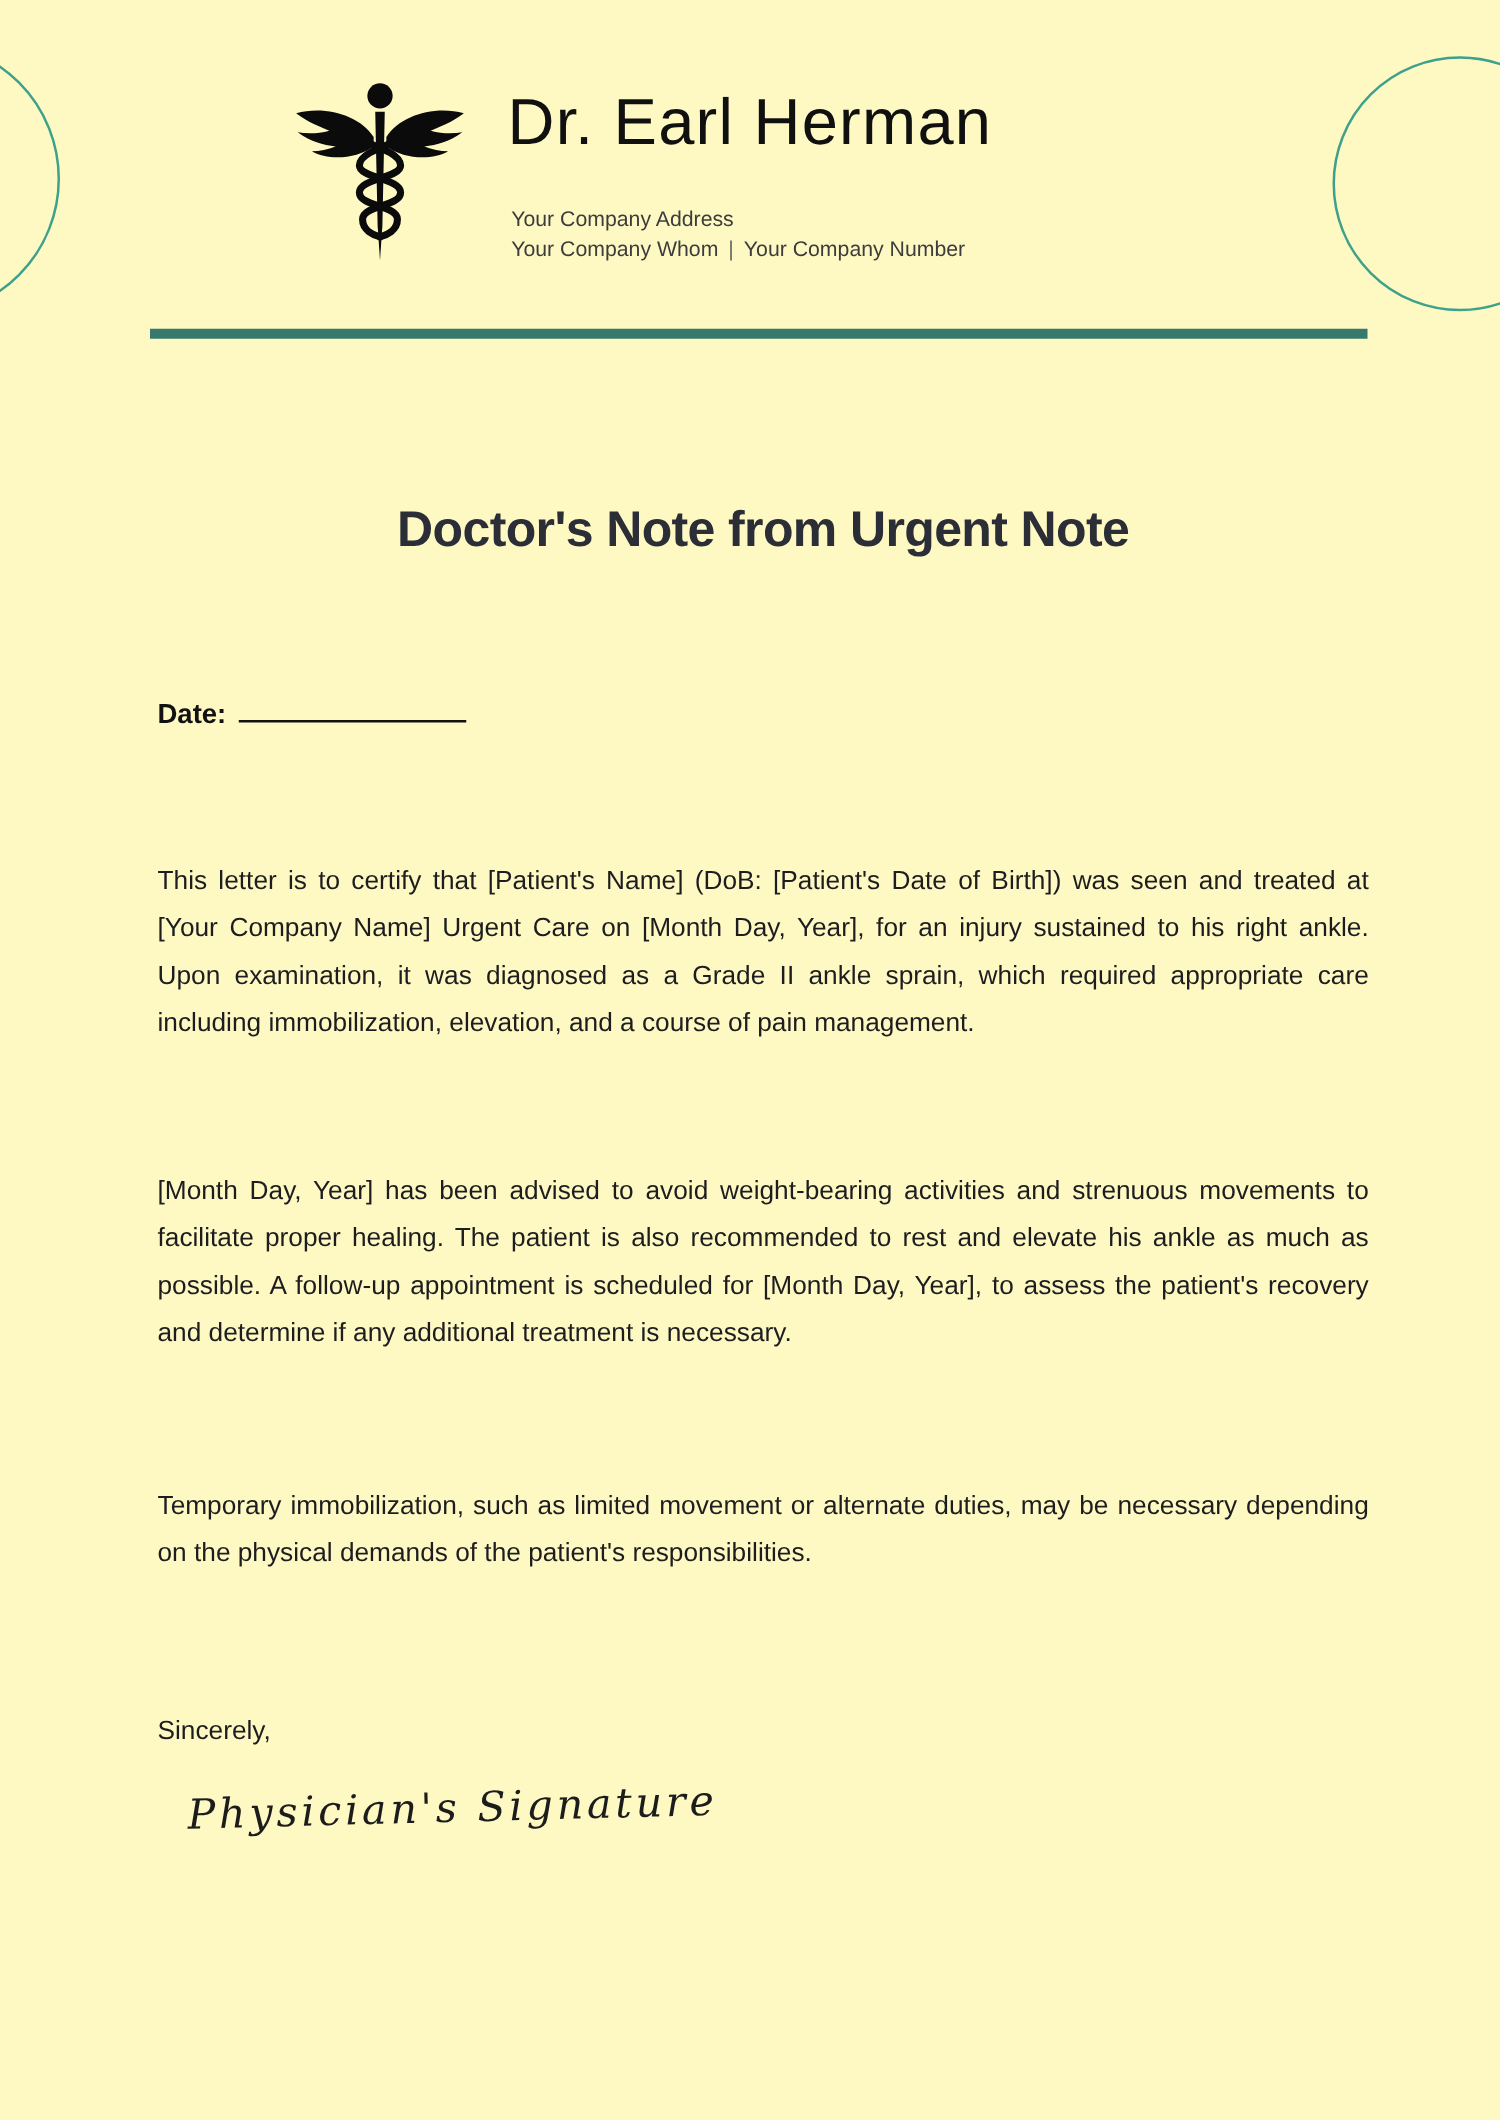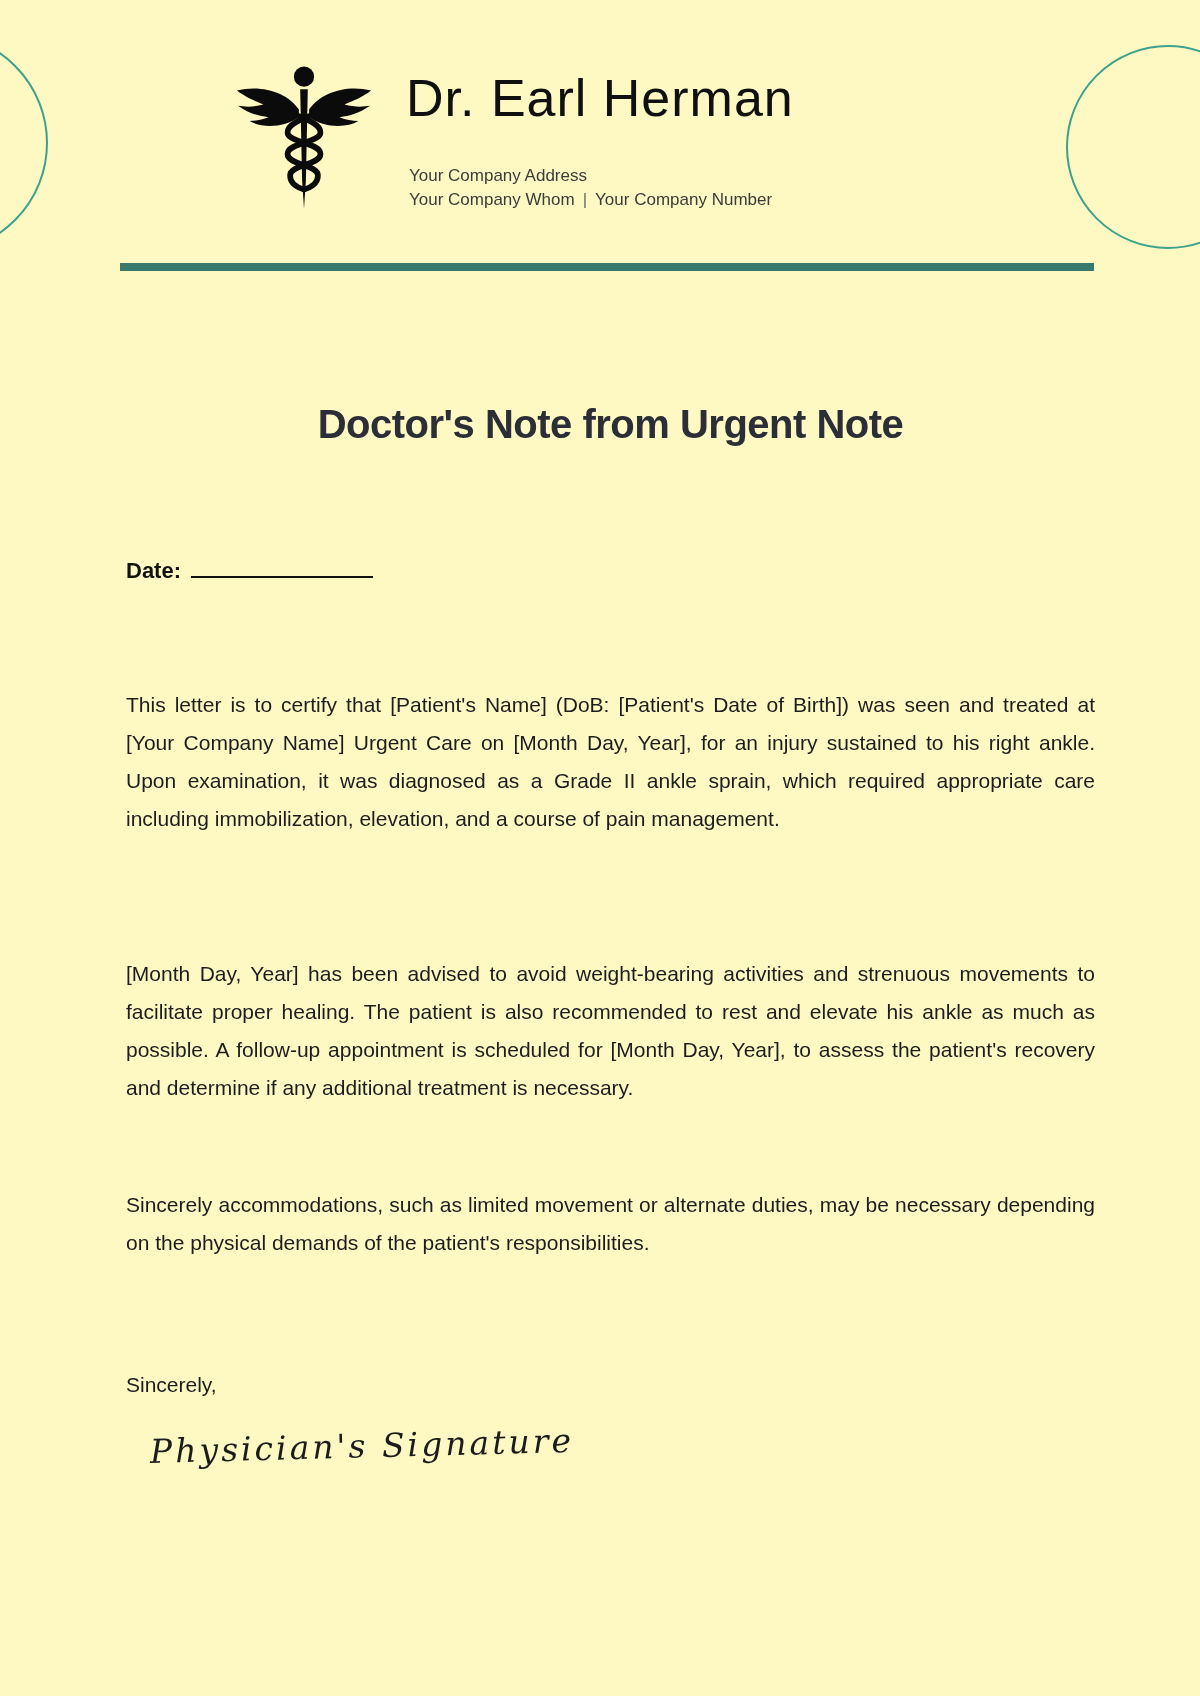--- a/index.html
+++ b/index.html
@@ -59,21 +59,21 @@
     border-bottom:2.5px solid #121212;
     margin-left:10px; vertical-align:baseline;
   }
   .body-text {
     position:absolute; left:126px; width:969px;
     font-size:21px; line-height:38px; color:#1d1d1f;
   }
   .salutation { top:602px; }
   .para { text-align:justify; text-align-last:left; }
   .para-1 { top:686px; }
-  .para-2 { top:934px;margin-top:21px; }
+  .para-2 { top:934px; }
   .para-3 { top:1186px; }
   .closing { top:1318px;margin-top:48px; }
   .signature {
     position:absolute; left:150px; top:1432px;
     font-family:"DejaVu Serif", serif;
     font-style:italic; font-size:33px; letter-spacing:3px;
     color:#1c1c1c; transform:rotate(-1.5deg); transform-origin:left center;
     white-space:nowrap;
   }
 </style>
@@ -111,19 +111,19 @@
 
   <div class="date-row">
     <span>Date:</span><span class="date-underline"></span>
   </div>
 
 
   <p class="body-text para para-1">This letter is to certify that [Patient's Name] (DoB: [Patient's Date of Birth]) was seen and treated at [Your Company Name] Urgent Care on [Month Day, Year], for an injury sustained to his right ankle. Upon examination, it was diagnosed as a Grade II ankle sprain, which required appropriate care including immobilization, elevation, and a course of pain management.</p>
 
   <p class="body-text para para-2">[Month Day, Year] has been advised to avoid weight-bearing activities and strenuous movements to facilitate proper healing. The patient is also recommended to rest and elevate his ankle as much as possible. A follow-up appointment is scheduled for [Month Day, Year], to assess the patient's recovery and determine if any additional treatment is necessary.</p>
 
-  <p class="body-text para para-3">Sincerely accommodations, such as limited movement or alternate duties, may be necessary depending on the physical demands of the patient's responsibilities.</p>
+  <p class="body-text para para-3">Temporary immobilization, such as limited movement or alternate duties, may be necessary depending on the physical demands of the patient's responsibilities.</p>
 
   <div class="body-text closing">Sincerely,</div>
 
   <div class="signature">Physician's Signature</div>
 
 </div>
 
 </body></html>

